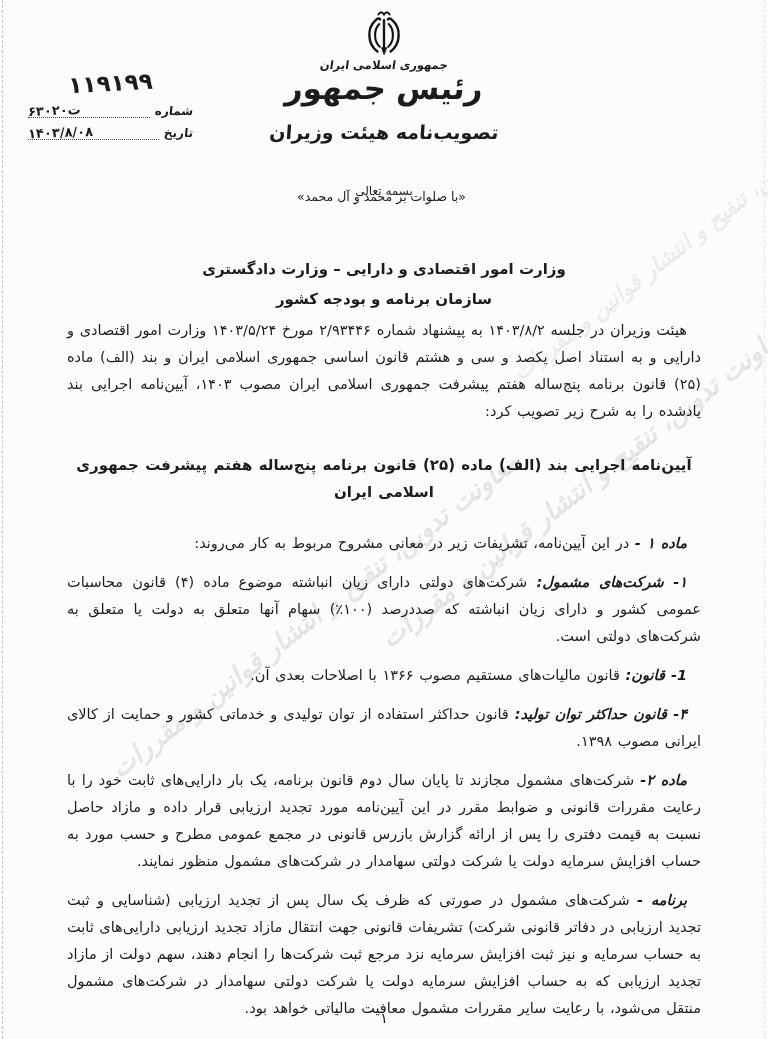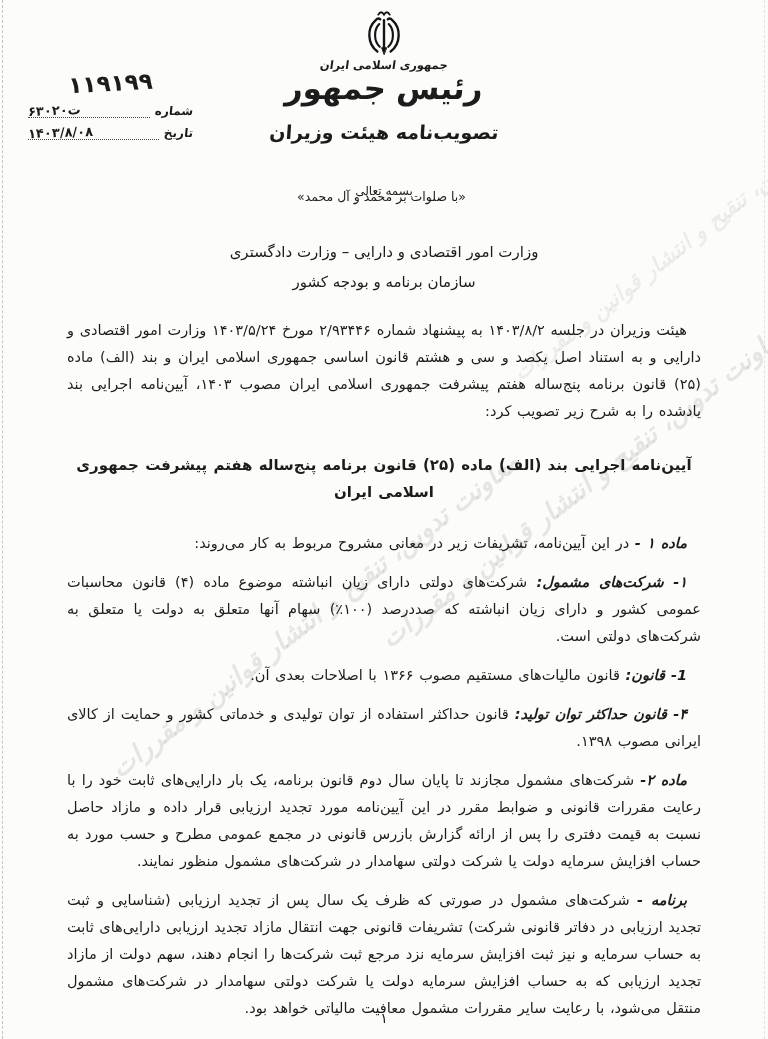--- a/index.html
+++ b/index.html
@@ -45,22 +45,22 @@
   .stamp .dots{
     flex:1;border-bottom:1.6px dotted #444;min-height:15px;
     text-align:left;line-height:13px;
   }
   .stamp .hand{
     display:inline-block;font-size:13px;font-weight:bold;
     transform:rotate(-2deg);position:relative;top:2px;white-space:nowrap;
   }
   
   .addressees{
-    position:absolute;top:237px;left:0;right:0;text-align:center;
-    font-size:15px;font-weight:normal;line-height:30px;
+    position:absolute;top:254px;left:0;right:0;text-align:center;
+    font-size:15px;font-weight:bold;line-height:30px;
   }
   
   .body-col{position:absolute;top:305px;right:55px;left:55px;}
   .body-col p{
     margin:12px;font-size:14.5px;line-height:27px;
     text-align:justify;text-indent:14px;word-spacing:1px;
   }
   .reg-title{
     text-align:center !important;font-weight:bold;font-size:15px !important;
     margin:27px 0 24px !important;text-indent:0 !important;

